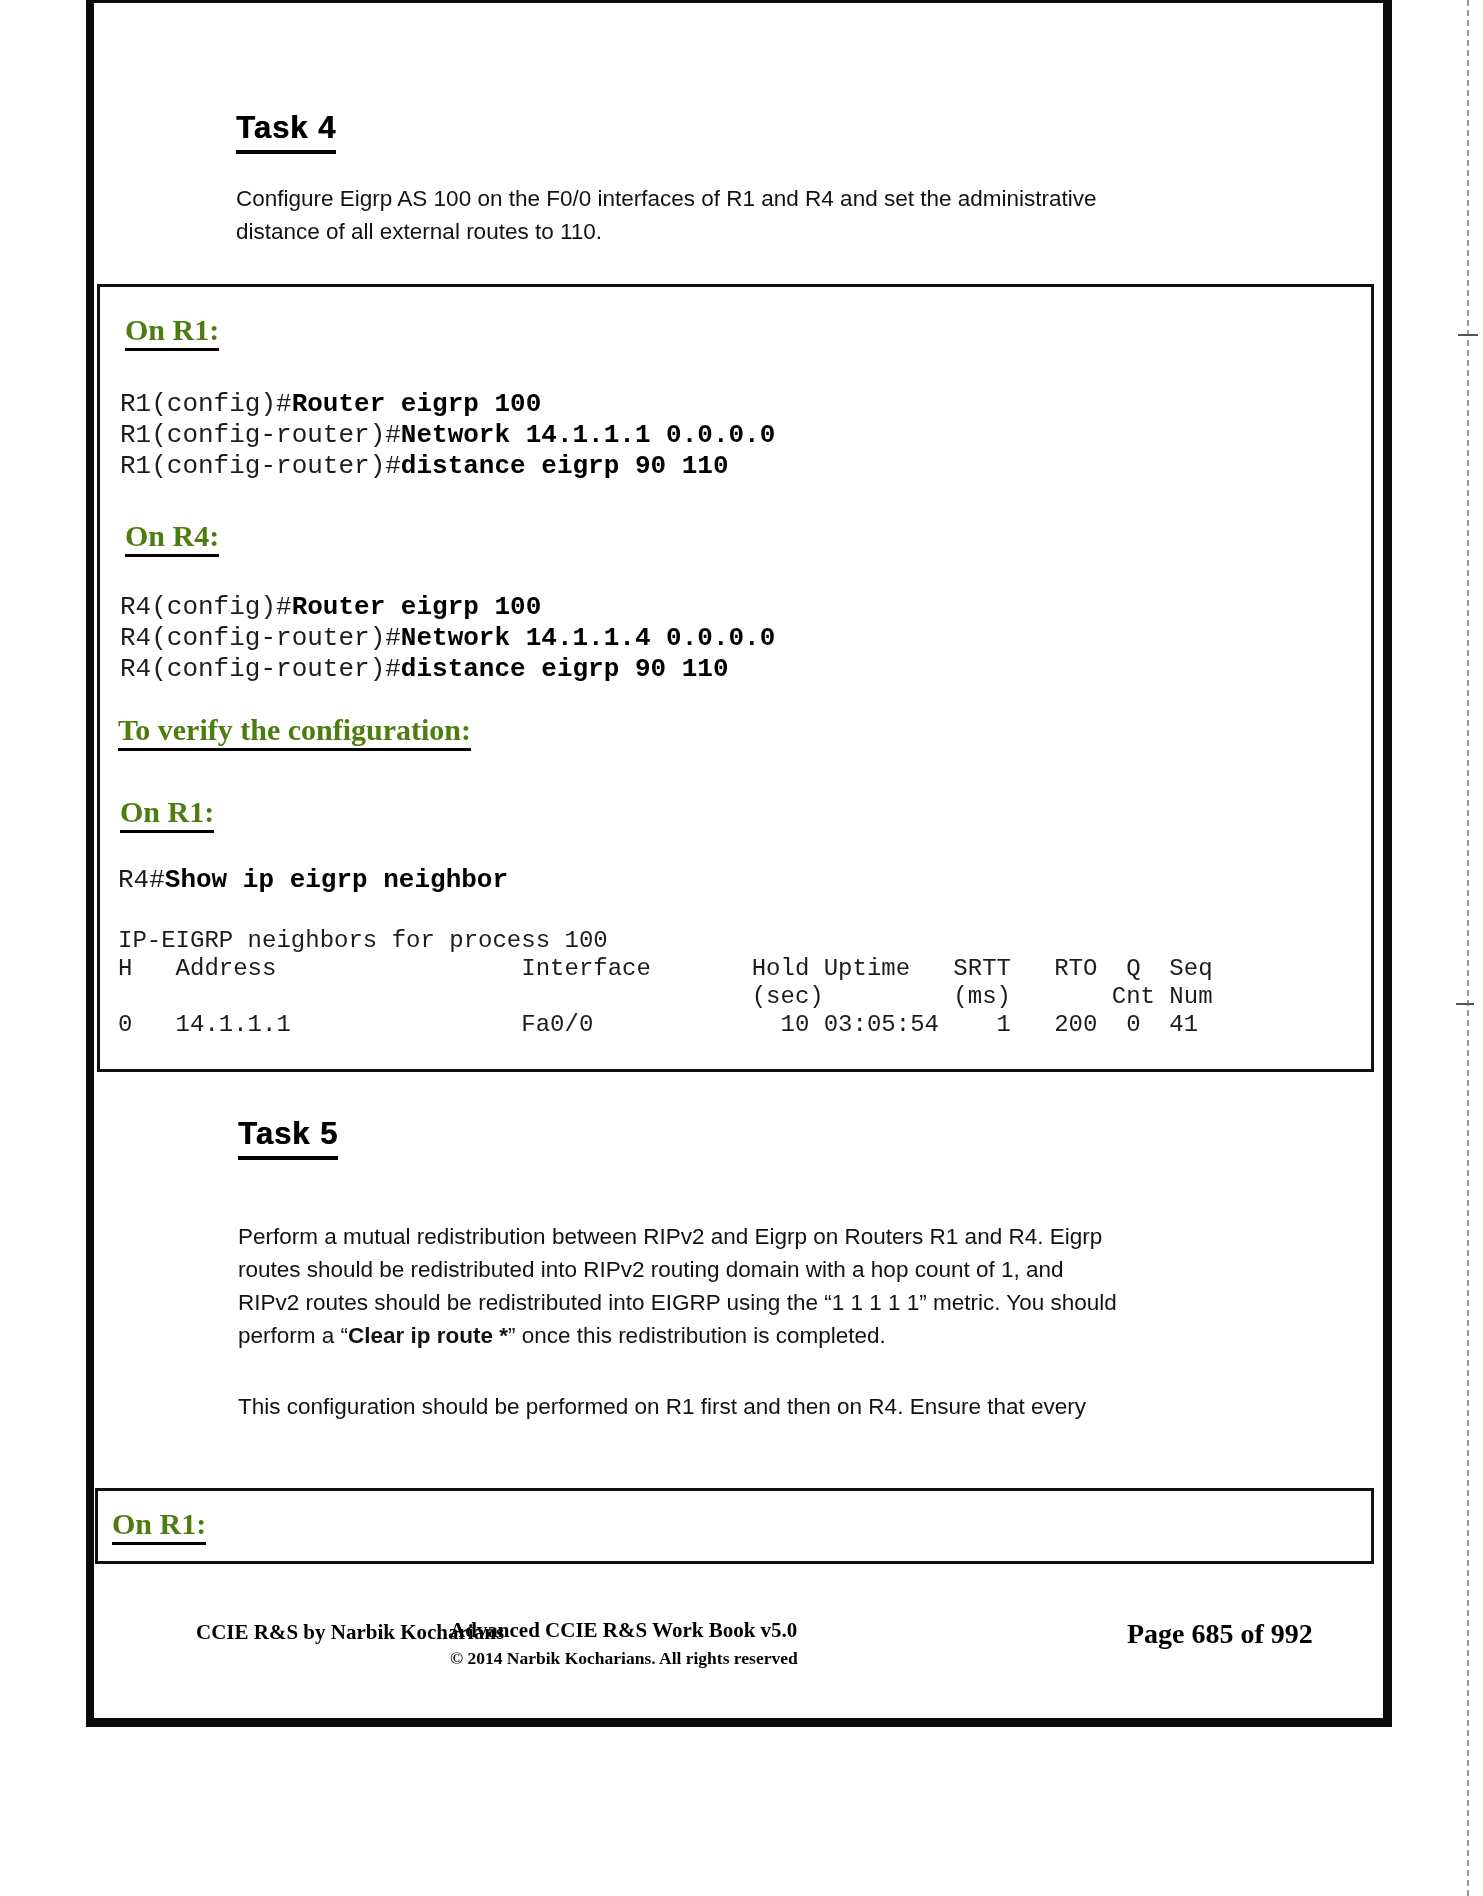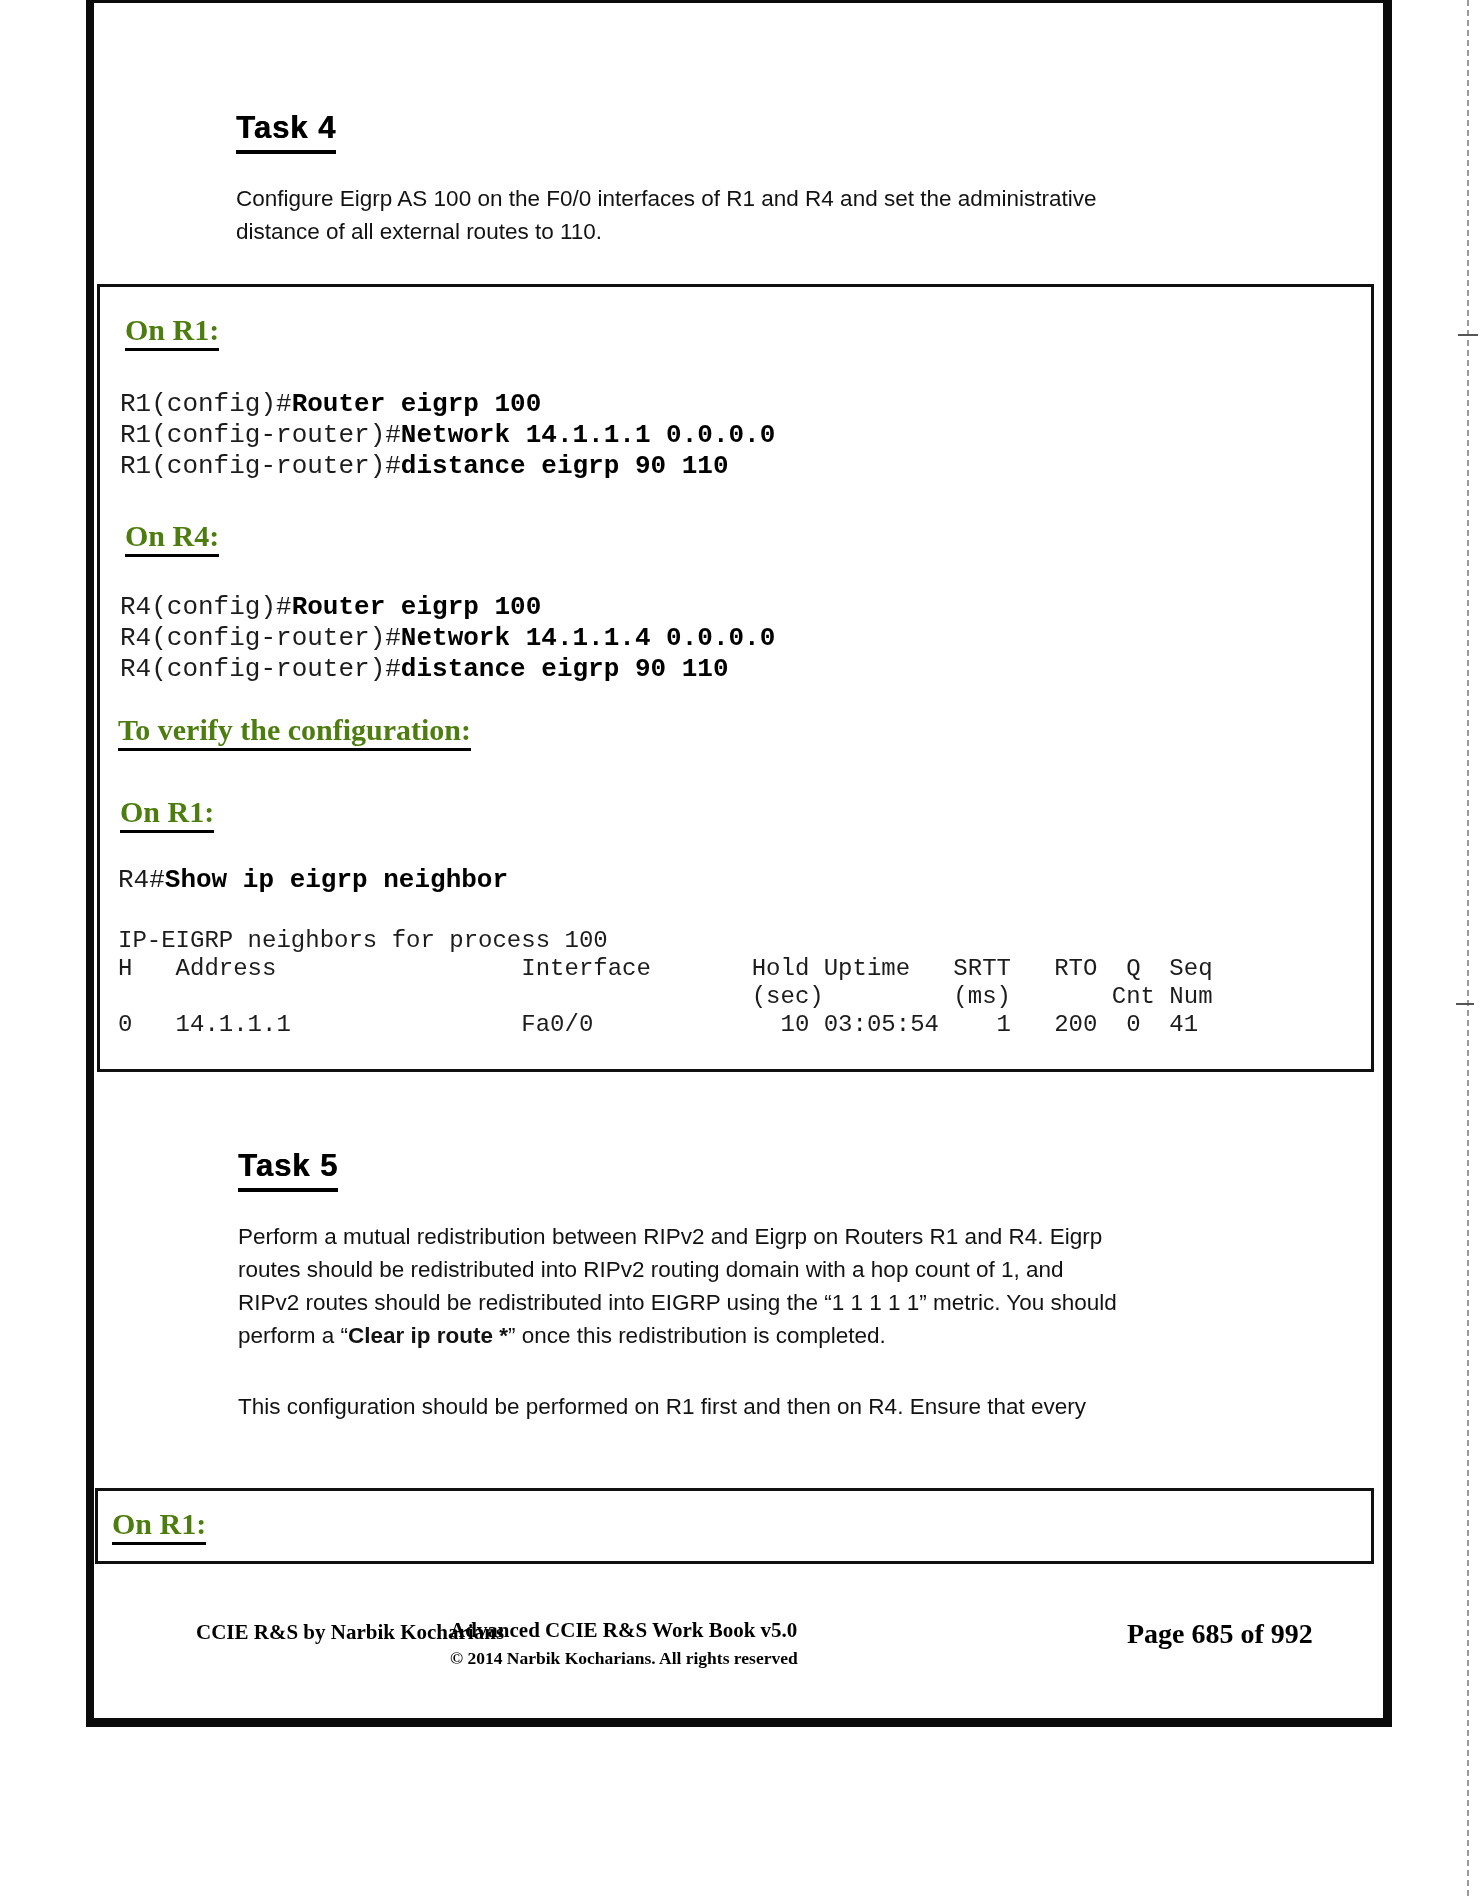--- a/index.html
+++ b/index.html
@@ -113,21 +113,21 @@
     <div class="abs" style="left:18px; top:578px;">
       <div class="cli"><span class="prompt">R4#</span><span class="cmd">Show ip eigrp neighbor</span></div>
     </div>
 
     <pre class="abs output-pre" style="left:18px; top:640px;">IP-EIGRP neighbors for process 100
 H   Address                 Interface       Hold Uptime   SRTT   RTO  Q  Seq
                                             (sec)         (ms)       Cnt Num
 0   14.1.1.1                Fa0/0             10 03:05:54    1   200  0  41</pre>
   </div>
 
-  <div class="abs" style="left:238px; top:1148px;text-decoration:underline;">
+  <div class="abs" style="left:238px; top:1116px;text-decoration:underline;">
     <span class="task-title">Task 5</span>
   </div>
 
   <div class="abs para" style="left:238px; top:1220px; width:1000px;">
     <div>Perform a mutual redistribution between RIPv2 and Eigrp on Routers R1 and R4. Eigrp</div>
     <div>routes should be redistributed into RIPv2 routing domain with a hop count of 1, and</div>
     <div>RIPv2 routes should be redistributed into EIGRP using the “1 1 1 1 1” metric. You should</div>
     <div><span>perform a “</span><span class="b">Clear ip route *</span><span>” once this redistribution is completed.</span></div>
   </div>
 

